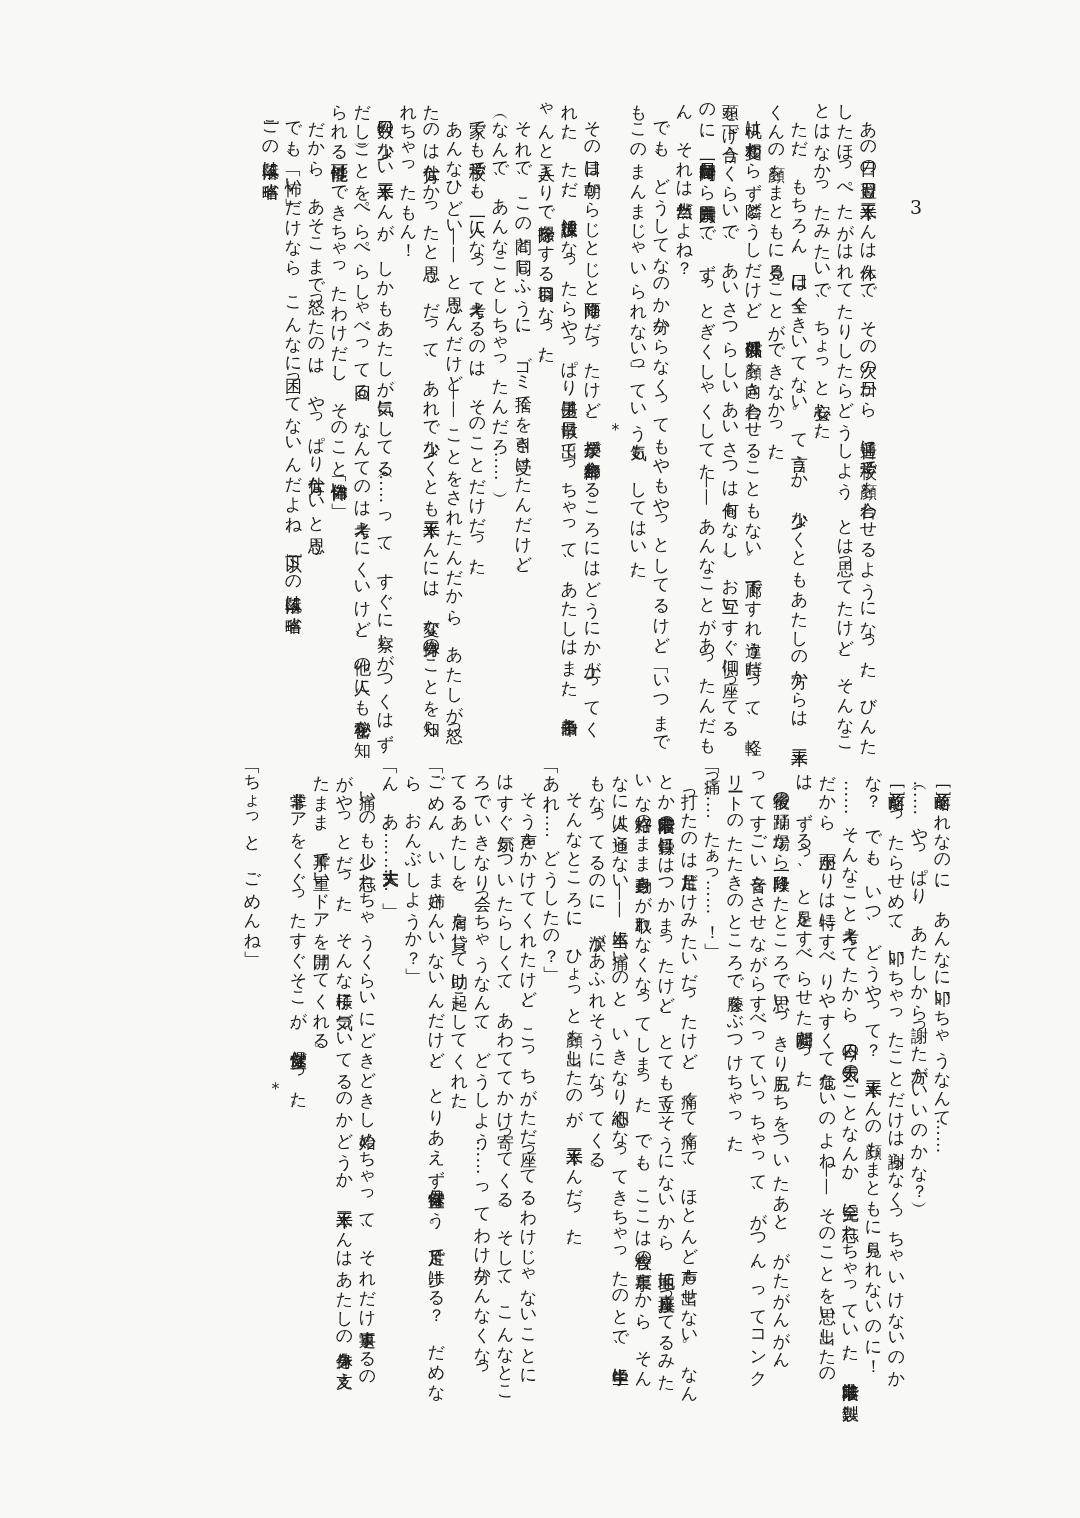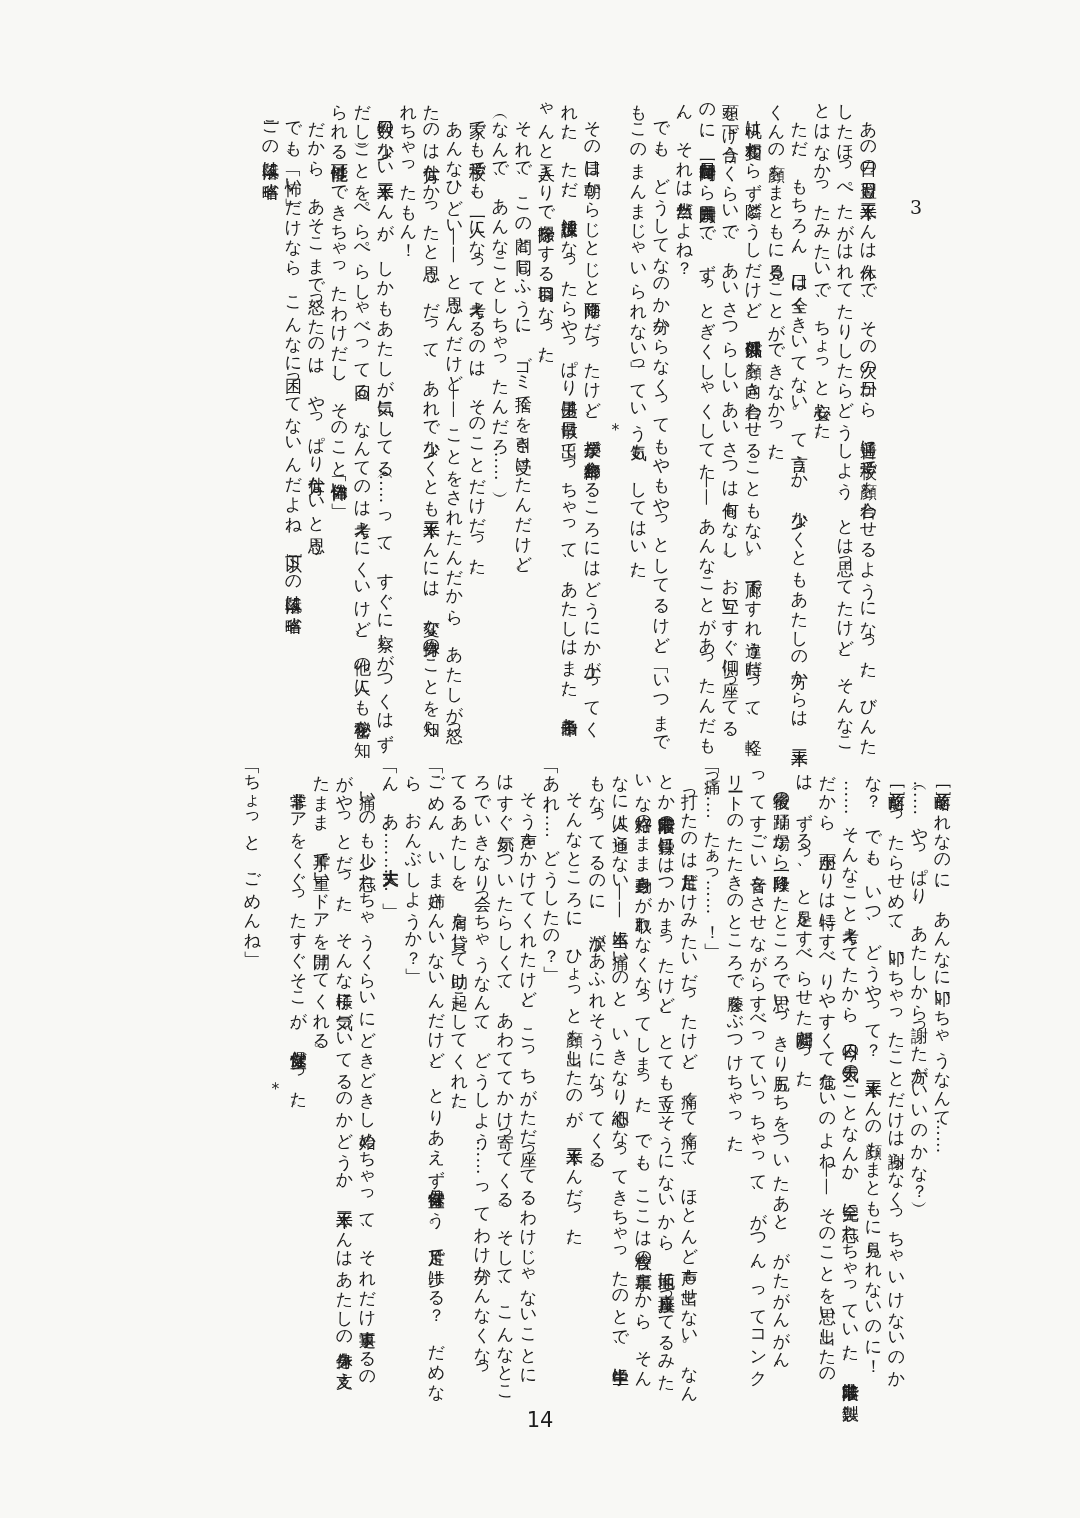--- a/index.html
+++ b/index.html
@@ -78,15 +78,14 @@
       <p class="dialogue">「あれ……どうしたの？」</p>
       <p class="indent">そう声をかけてくれたけど、こっちがただ座ってるわけじゃないことにはすぐ気がついたらしくて、あわててかけ寄ってくる。そして、こんなところでいきなり会っちゃうなんて、どうしよう……ってわけ分かんなくなってるあたしを、肩を貸して助け起こしてくれた。</p>
       <p class="dialogue">「ごめん、いま姉さんいないんだけど、とりあえず保健室行こう。片足で歩ける？　だめなら、おんぶしようか？」</p>
       <p class="dialogue">「ん、あ……大丈夫……」</p>
       <p class="indent">痛いのも少し忘れちゃうくらいにどきどきし始めちゃって、それだけ返事するのがやっとだった。そんな様子に気づいてるのかどうか、三木平くんはあたしの身体を支えたまま、片手で重いドアを開けてくれる。</p>
       <p class="indent">非常ドアをくぐったすぐそこが、保健室だった。</p>
       <p class="separator">＊</p>
       <p class="dialogue">「ちょっと、ごめんね」</p>
     </div>
 
-  <div class="page-number">14</div>
 
 </div>
 
 </body></html>

